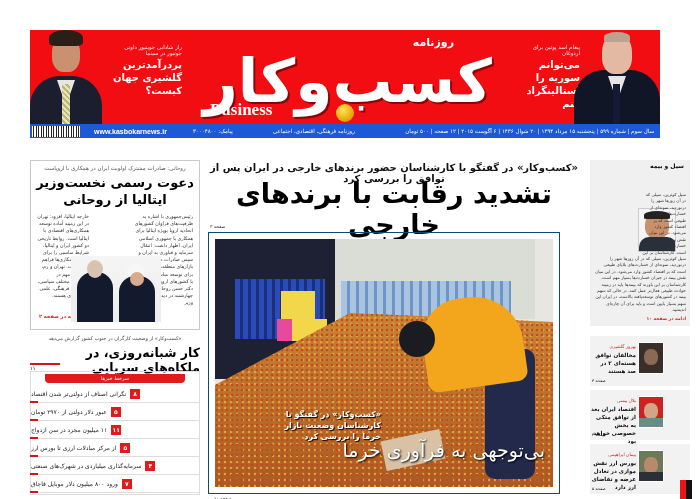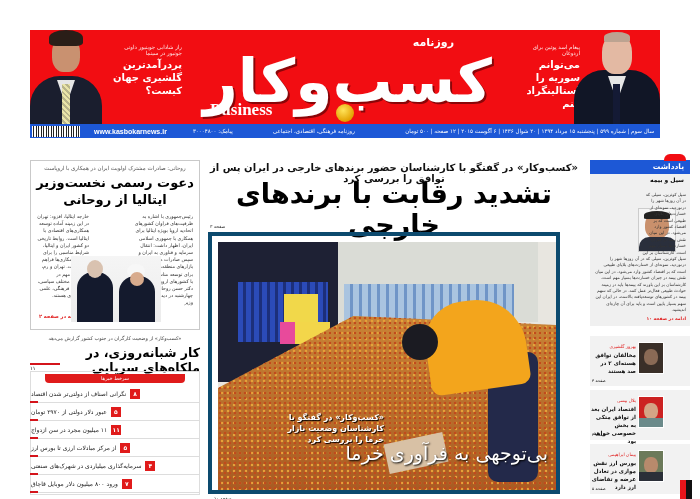--- a/index.html
+++ b/index.html
@@ -56,21 +56,21 @@
   .headlines { position: absolute; left: 0; top: 211px; width: 170px; height: 124px; border: 1px solid #ddd; }
   .hl-banner { margin: 2px 14px; height: 9px; background: #e01b1b; color: #fff; font-size: 5px; text-align: center; line-height: 9px; border-radius: 0 0 4px 4px; }
   .hl-item { position: relative; height: 18px; display: flex; align-items: center; justify-content: flex-end; padding-right: 3px; border-bottom: 1px solid #ddd; font-size: 6px; color: #222; }
   .hl-item::before { content: ""; position: absolute; left: -1px; bottom: -1px; width: 8px; height: 2px; background: #d4141b; }
   .hl-num { width: 10px; height: 10px; background: #e01b1b; color: #fff; font-size: 6px; font-weight: bold; text-align: center; line-height: 10px; margin-left: 4px; }
 
   .main-kicker { position: absolute; right: 0; top: 0; width: 388px; text-align: center; font-size: 10px; font-weight: bold; color: #111; }
   .main-title { position: absolute; right: 6px; top: 16px; width: 376px; text-align: center; font-size: 27px; font-weight: bold; letter-spacing: -1px; color: #000; }
   .page-ref { position: absolute; font-size: 4.5px; color: #333; }
 
-  .photo-frame { position: absolute; left: 8px; top: 70px; width: 352px; height: 262px; border: 4px solid #0c4a6e; }
+  .photo-frame { position: absolute; left: 8px; top: 70px; width: 352px; height: 262px; border: 1px solid #0c4a6e; }
   .photo { position: absolute; left: 6px; top: 6px; width: 338px; height: 248px; overflow: hidden; background: #e8e6e0; }
   .wall-left { position: absolute; left: 0; top: 0; width: 120px; height: 140px; background: #1e2134; }
   .wall-back { position: absolute; left: 120px; top: 0; width: 200px; height: 80px; background: #dadcd6; }
   .crates { position: absolute; left: 126px; top: 42px; width: 170px; height: 40px; background: repeating-linear-gradient(90deg,#a9c4e0 0 6px,#6f95c7 6px 9px); }
   .crates-l { position: absolute; left: 20px; top: 40px; width: 90px; height: 60px; background: repeating-linear-gradient(90deg,#2b4bb8 0 5px,#1c2f7a 5px 8px); }
   .boxes { position: absolute; left: 66px; top: 52px; width: 34px; height: 40px; background: #f1d84a; }
   .boxes2 { position: absolute; left: 62px; top: 80px; width: 50px; height: 22px; background: linear-gradient(90deg,#e84a9b 0 30%,#f3d64a 30%); }
   .pile { position: absolute; left: 0; top: 74px; width: 338px; height: 180px;
           background: radial-gradient(circle at 2px 2px,#c24a1c 1.4px,transparent 1.6px) 0 0/5px 5px,
                       radial-gradient(circle at 2px 2px,#e6a23a 1.4px,transparent 1.6px) 2px 3px/6px 6px,
@@ -215,21 +215,20 @@
       <div class="tray"></div>
       <div class="photo-kicker rtl" style="width:110px;">«کسب‌وکار» در گفتگو با کارشناسان وضعیت بازار خرما را بررسی کرد</div>
       <div class="photo-title rtl">بی‌توجهی به فرآوری خرما</div>
     </div>
   </div>
   <div class="photo-page rtl">صفحه ۱۰</div>
 </div>
 
 <div class="col-right">
   <div class="note-box rtl">
-    <div class="note-head">یادداشت</div>
     <div class="note-sub">سیل و بیمه</div>
     <div class="note-photo">
       <div style="position:absolute;left:6px;top:4px;width:24px;height:26px;border-radius:45%;background:#c9906c;"></div>
       <div style="position:absolute;left:5px;top:2px;width:26px;height:8px;border-radius:50% 50% 10% 10%;background:#222;"></div>
       <div style="position:absolute;left:0;bottom:0;width:38px;height:14px;background:#2a2f3c;border-radius:10px 10px 0 0;"></div>
     </div>
     <div class="note-text" style="right:4px;top:32px;width:44px;height:64px;overflow:hidden;">سیل کوثرین، سیلی که در آن روزها شهر را درنوردید، نمونه‌ای از خسارت‌های بلایای طبیعی است که بر اقتصاد کشور وارد می‌شود. در این میان نقش بیمه در جبران خسارت‌ها بسیار مهم است. کارشناسان بر این باورند که بیمه‌ها باید در زمینه حوادث طبیعی فعال‌تر عمل کنند. در حالی که سهم بیمه در کشورهای توسعه‌یافته بالاست، در ایران این سهم بسیار پایین است و باید برای آن چاره‌ای اندیشید.</div>
     <div class="note-text" style="right:4px;top:96px;width:92px;height:58px;overflow:hidden;">سیل کوثرین، سیلی که در آن روزها شهر را درنوردید، نمونه‌ای از خسارت‌های بلایای طبیعی است که بر اقتصاد کشور وارد می‌شود. در این میان نقش بیمه در جبران خسارت‌ها بسیار مهم است. کارشناسان بر این باورند که بیمه‌ها باید در زمینه حوادث طبیعی فعال‌تر عمل کنند. در حالی که سهم بیمه در کشورهای توسعه‌یافته بالاست، در ایران این سهم بسیار پایین است و باید برای آن چاره‌ای اندیشید.</div>
     <div class="more" style="position:absolute;right:4px;top:156px;font-size:4.5px;">ادامه در صفحه ۱۰</div>
   </div>

